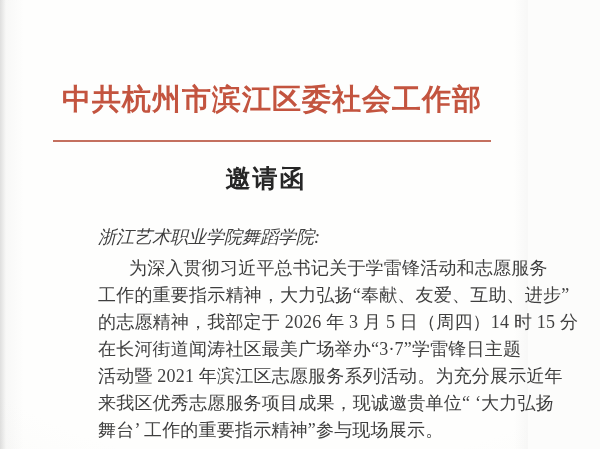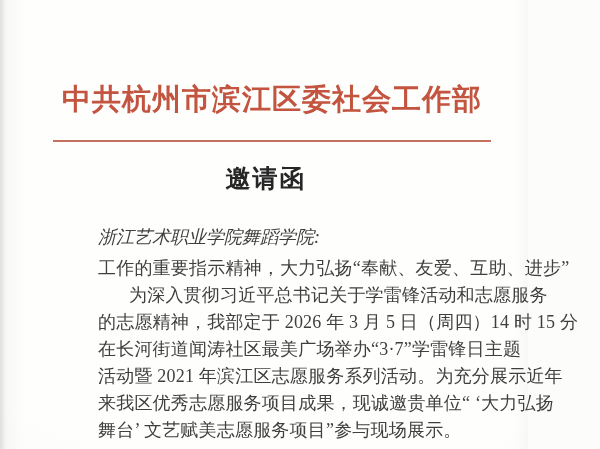--- a/index.html
+++ b/index.html
@@ -45,22 +45,22 @@
 </head>
 <body>
 
 <div class="photo">
   <div class="page">
     <h1 class="org-title">中共杭州市滨江区委社会工作部</h1>
     <div class="divider"></div>
     <h2 class="doc-title">邀请函</h2>
     <p class="salutation">浙江艺术职业学院舞蹈学院:</p>
     <div class="body-text">
+      <div class="line indent">为深入贯彻习近平总书记关于学雷锋活动和志愿服务</div>
       <div class="line">工作的重要指示精神，大力弘扬“奉献、友爱、互助、进步”</div>
-      <div class="line indent">为深入贯彻习近平总书记关于学雷锋活动和志愿服务</div>
       <div class="line">的志愿精神，我部定于 2026 年 3 月 5 日（周四）14 时 15 分</div>
       <div class="line">在长河街道闻涛社区最美广场举办“3·7”学雷锋日主题</div>
       <div class="line">活动暨 2021 年滨江区志愿服务系列活动。为充分展示近年</div>
       <div class="line">来我区优秀志愿服务项目成果，现诚邀贵单位“ ‘大力弘扬</div>
-      <div class="line">舞台’ 文艺赋美志愿服务项目”参与现场展示。</div>
+      <div class="line">舞台’ 工作的重要指示精神”参与现场展示。</div>
     </div>
   </div>
 </div>
 
 </body></html>

